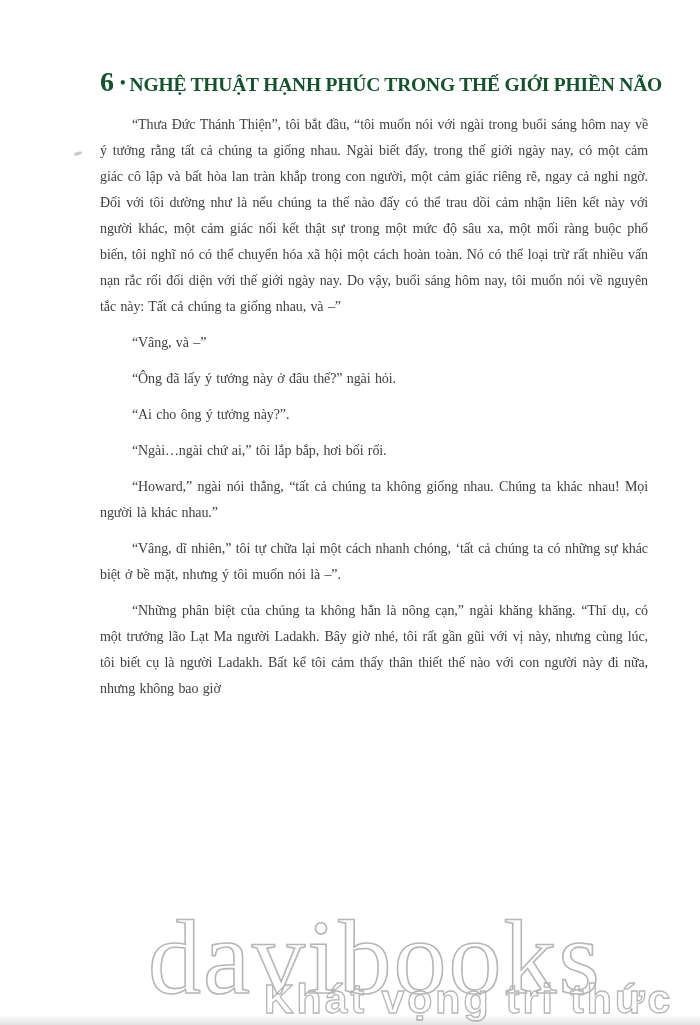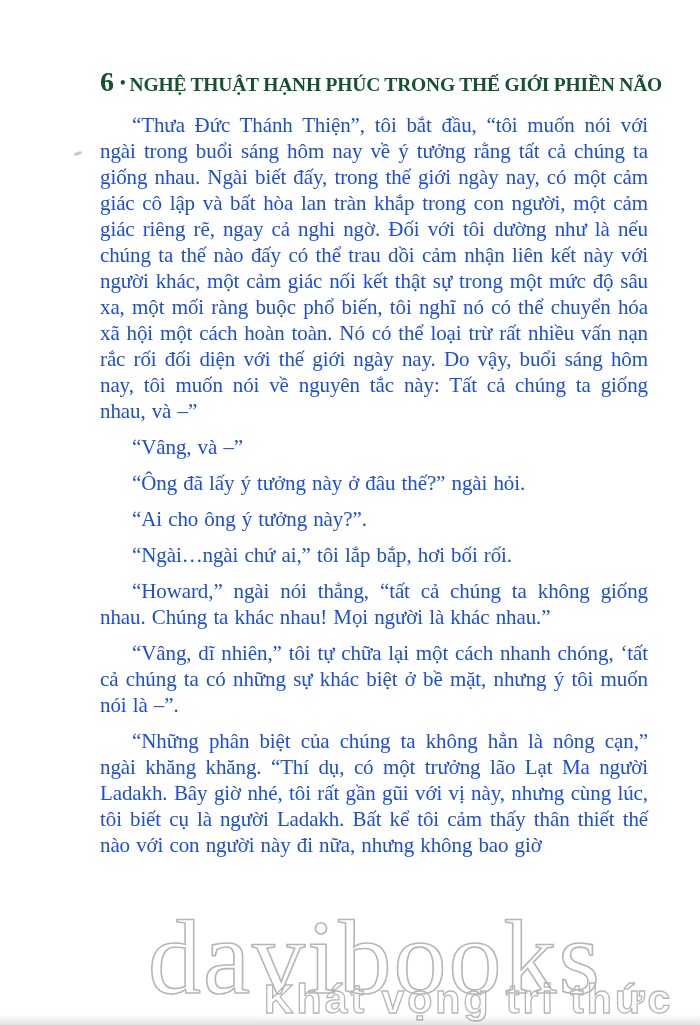--- a/index.html
+++ b/index.html
@@ -46,28 +46,28 @@
 
   
   .text-block {
     position: absolute;
     left: 100px;
     top: 112px;
     width: 548px;
     z-index: 2;
   }
   .text-block p {
-    font-size: 21px;
+    font-size: 14px;
     line-height: 26px;
     text-align: justify;
     text-indent: 32px;
     letter-spacing: -0.1px;
     word-spacing: 1px;
     margin-bottom: 10px;
-    color: #1d4ed8;
+    color: #404040;
   }
 
   
   .watermark {
     position: absolute;
     left: 0; top: 0;
     width: 700px; height: 1025px;
     z-index: 1;
     pointer-events: none;
     border-radius: 21px;

